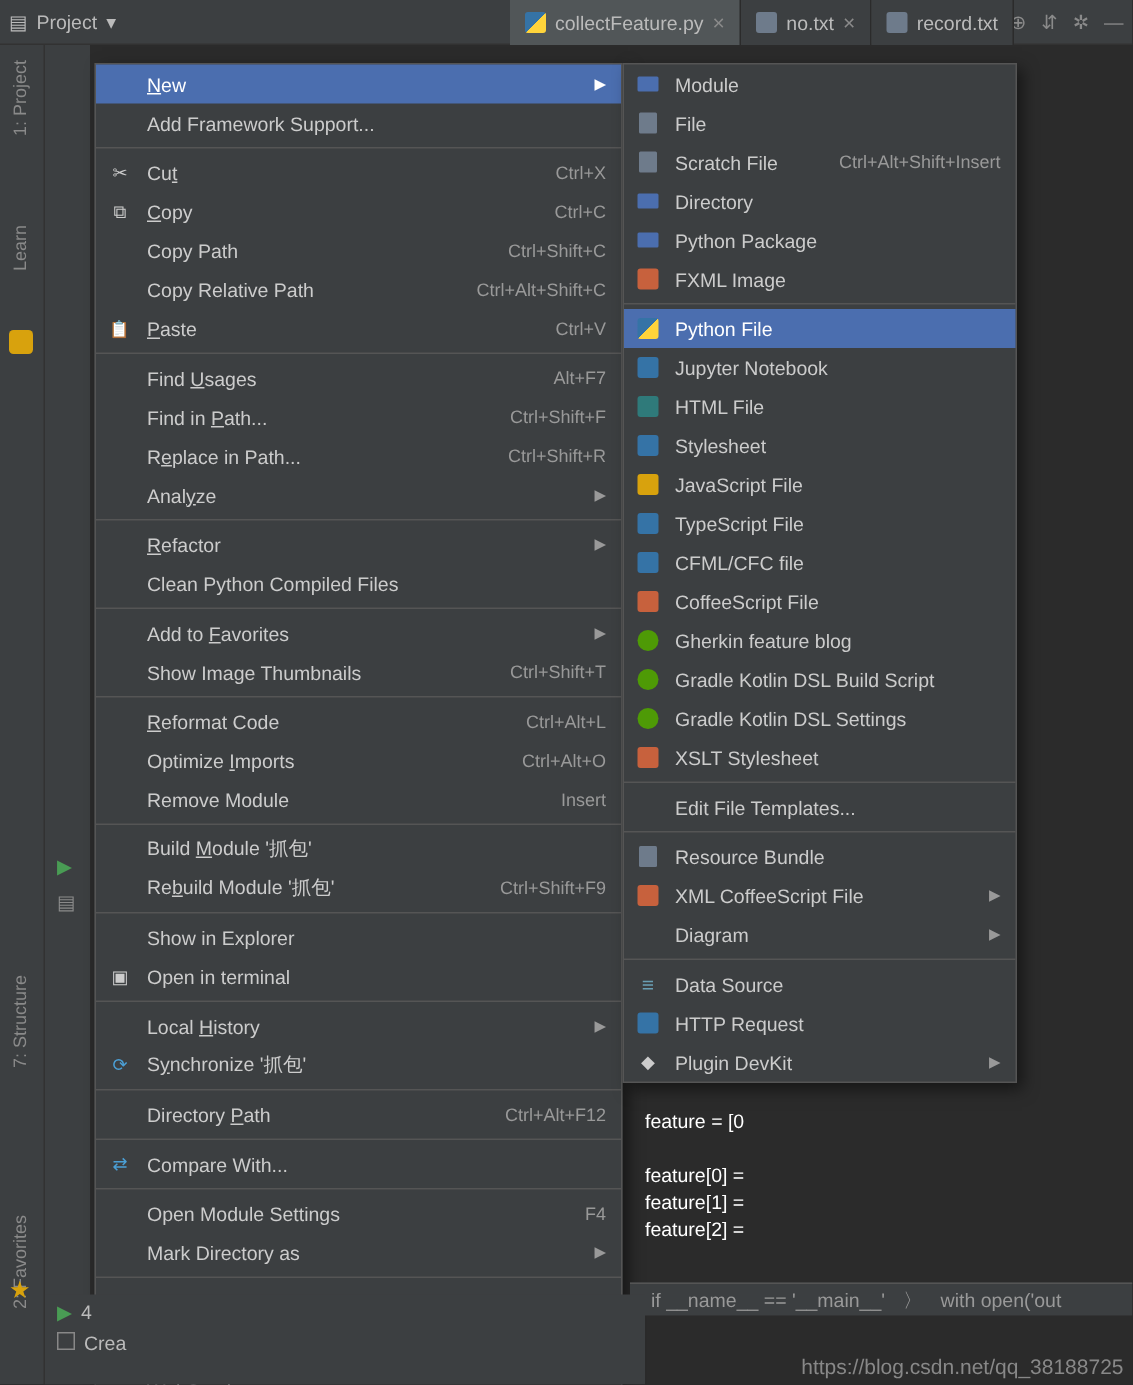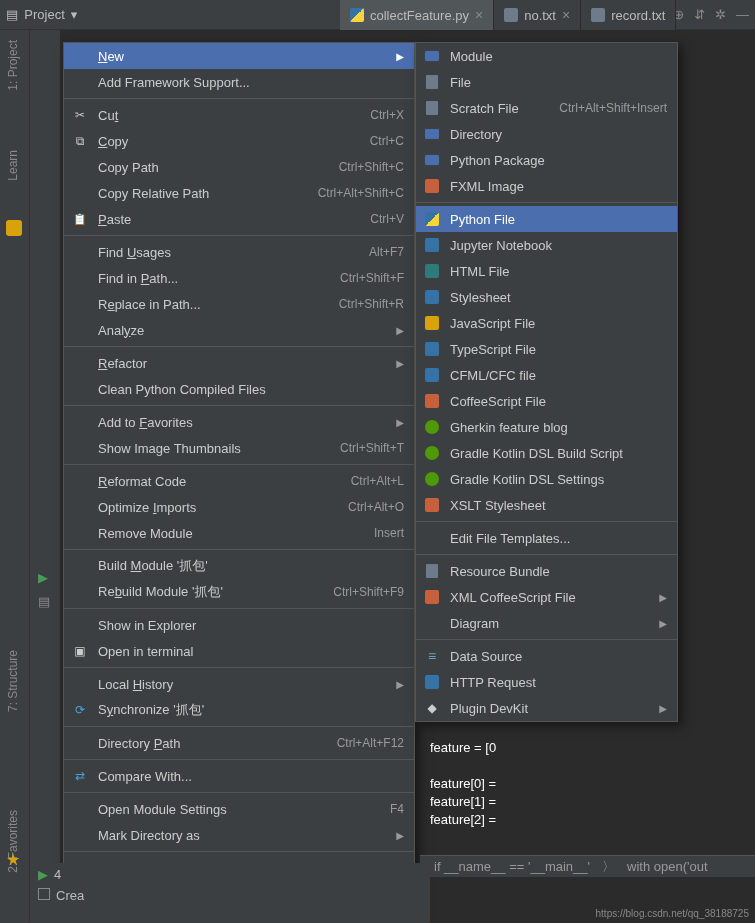--- a/index.html
+++ b/index.html
@@ -53,21 +53,21 @@
 .ico-yellow { background: #d8a20d; width: 14px; height: 14px; border-radius: 2px; }
 .ico-teal { background: #2f7a7a; width: 14px; height: 14px; border-radius: 2px; }
 .ico-db { color: #6a9fb5; font-size: 14px; }
 
 
 .code-bg { position: absolute; left: 430px; top: 720px; color: #ffffff; font-family: Consolas,monospace; font-size: 15px; white-space: pre; }
 
 .breadcrumb { position: absolute; left: 420px; top: 855px; right: 0; height: 22px; background: #3c3f41; display: flex; align-items: center; padding: 0 8px; gap: 6px; color: #999; font-size: 12px; border-top: 1px solid #555; }
 .breadcrumb .bc { padding: 0 6px; }
 
-.watermark { position: absolute; right: 6px; bottom: 4px; color: #888; font-size: 10px; font-family: Arial; }
+.watermark { position: absolute; right: 6px; bottom: 4px; color: #888; font-size: 14px; font-family: Arial; }
 
 .bottom-left { position: absolute; left: 30px; bottom: 0; width: 400px; height: 60px; background: #3c3f41; color: #bbb; padding: 4px 8px; font-size: 12px; }
 .run-icon { color: #499c54; }
 </style>
 </head>
 <body>
 
 <div class="toolbar">
   <span class="project-btn">
     <span>▤</span>

